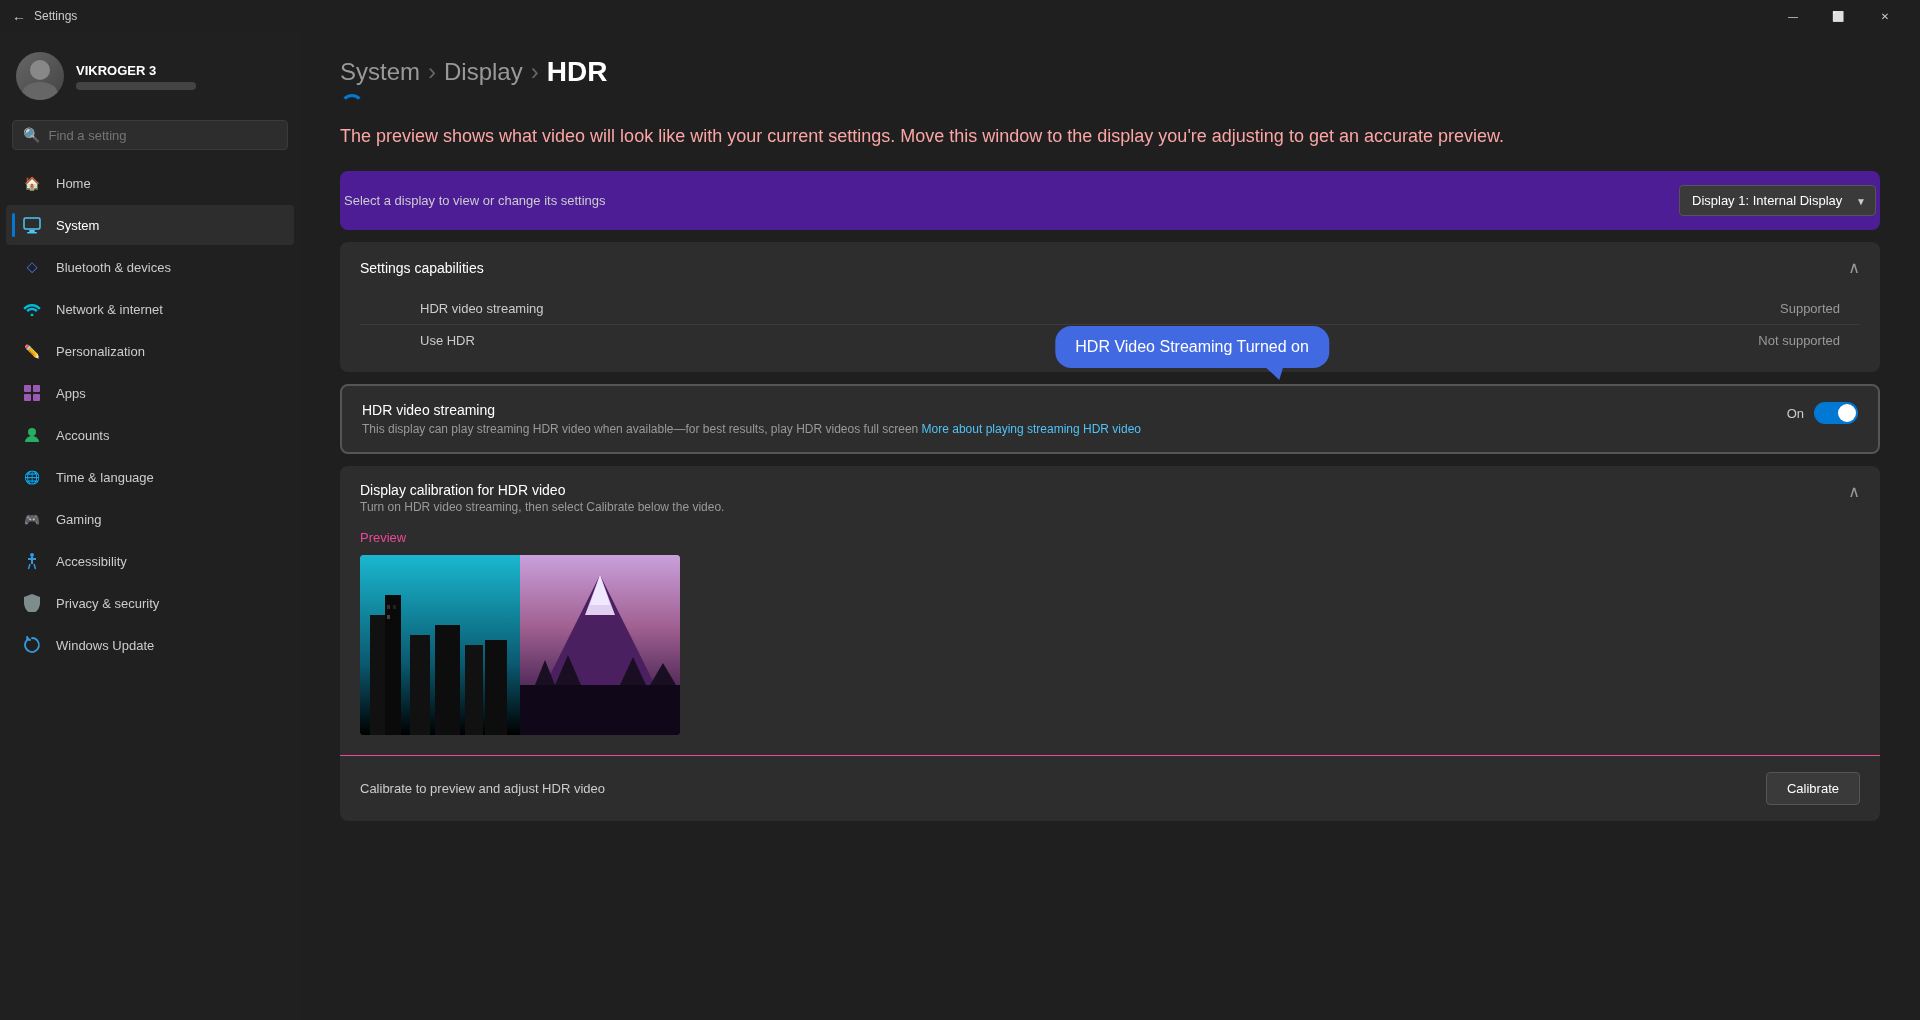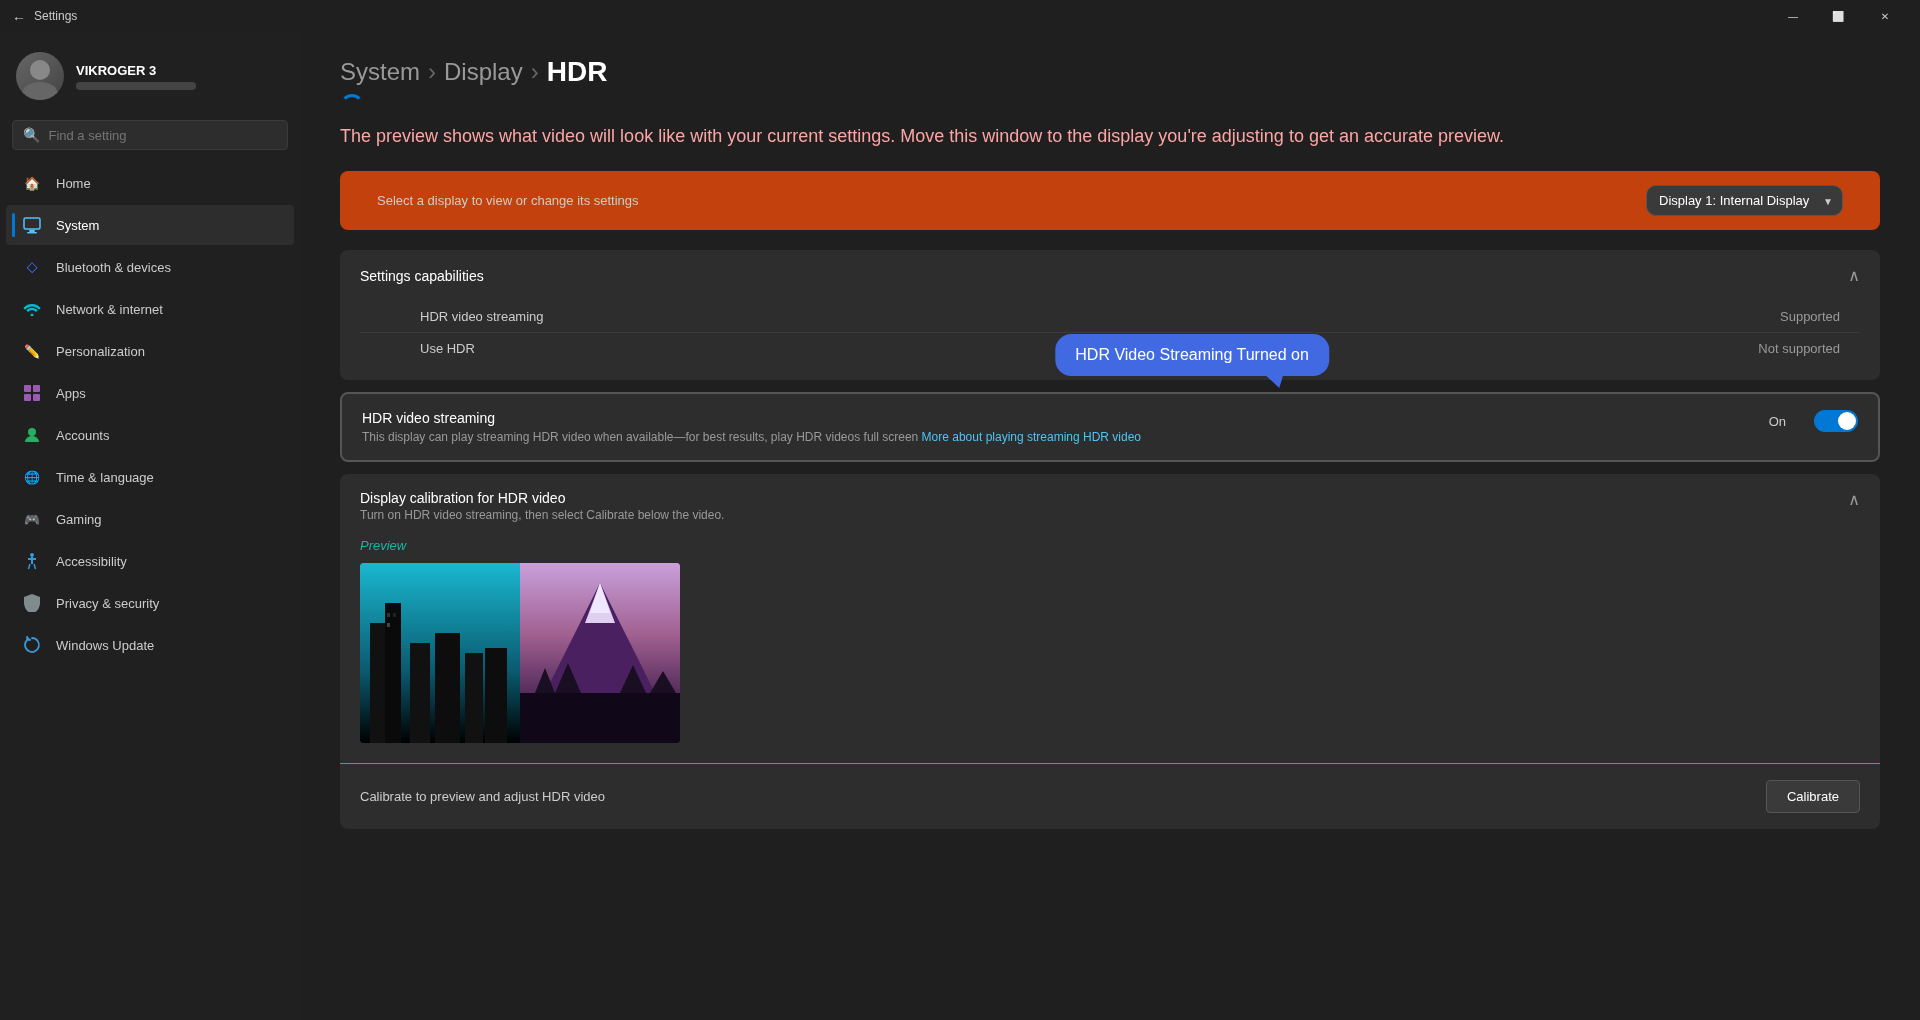--- a/index.html
+++ b/index.html
@@ -207,36 +207,36 @@
       justify-content: space-between;
       padding: 8px 20px 8px 60px;
       font-size: 13px;
       color: #ccc;
       border-top: 1px solid #3a3a3a;
     }
     .setting-row:first-child { border-top: none; }
     .setting-value { color: #999; }
     
     .display-select-row {
-      background: #c2410c;
+      background: #4c1d95;
       border-radius: 8px;
       display: flex;
       align-items: center;
       justify-content: space-between;
-      padding: 14px 37px;
-      margin-bottom: 20px;
+      padding: 14px 4px;
+      margin-bottom: 12px;
     }
     .display-select-label { font-size: 13px; color: #ccc; }
     .dropdown-wrapper {
       position: relative;
     }
     .dropdown-wrapper select {
       background: #3a3a3a;
       border: 1px solid #555;
-      border-radius: 10px;
+      border-radius: 4px;
       color: #fff;
       padding: 7px 32px 7px 12px;
       font-size: 13px;
       appearance: none;
       cursor: pointer;
       outline: none;
     }
     .dropdown-arrow {
       position: absolute;
       right: 10px;
@@ -258,21 +258,21 @@
       justify-content: space-between;
       position: relative;
     }
     .hdr-card-left { flex: 1; }
     .hdr-card-title { font-size: 14px; font-weight: 500; margin-bottom: 4px; }
     .hdr-card-desc { font-size: 12px; color: #999; }
     .hdr-link { color: #4fc3f7; cursor: pointer; text-decoration: none; }
     .hdr-card-right {
       display: flex;
       align-items: center;
-      gap: 28px;
+      gap: 10px;
       flex-shrink: 0;
     }
     .on-label { font-size: 13px; color: #ccc; }
     
     .toggle {
       width: 44px;
       height: 22px;
       background: #0078d4;
       border-radius: 11px;
       position: relative;
@@ -324,21 +324,21 @@
     .calib-header {
       display: flex;
       align-items: flex-start;
       justify-content: space-between;
       padding: 16px 20px;
     }
     .calib-title { font-size: 14px; font-weight: 500; }
     .calib-subtitle { font-size: 12px; color: #999; margin-top: 2px; }
     .calib-chevron { color: #999; font-size: 16px; }
     .preview-section { padding: 0 20px 20px 20px; }
-    .preview-label { font-size: 13px; color: #14b8a6; margin-bottom: 10px; font-style: italic; }
+    .preview-label { font-size: 13px; color: #ec4899; margin-bottom: 10px; }
     .preview-image {
       width: 320px;
       height: 180px;
       border-radius: 4px;
       overflow: hidden;
       display: flex;
     }
     .preview-left {
       flex: 1;
       background: linear-gradient(180deg, #1a8fa0 0%, #0d4a5c 40%, #000 100%);

